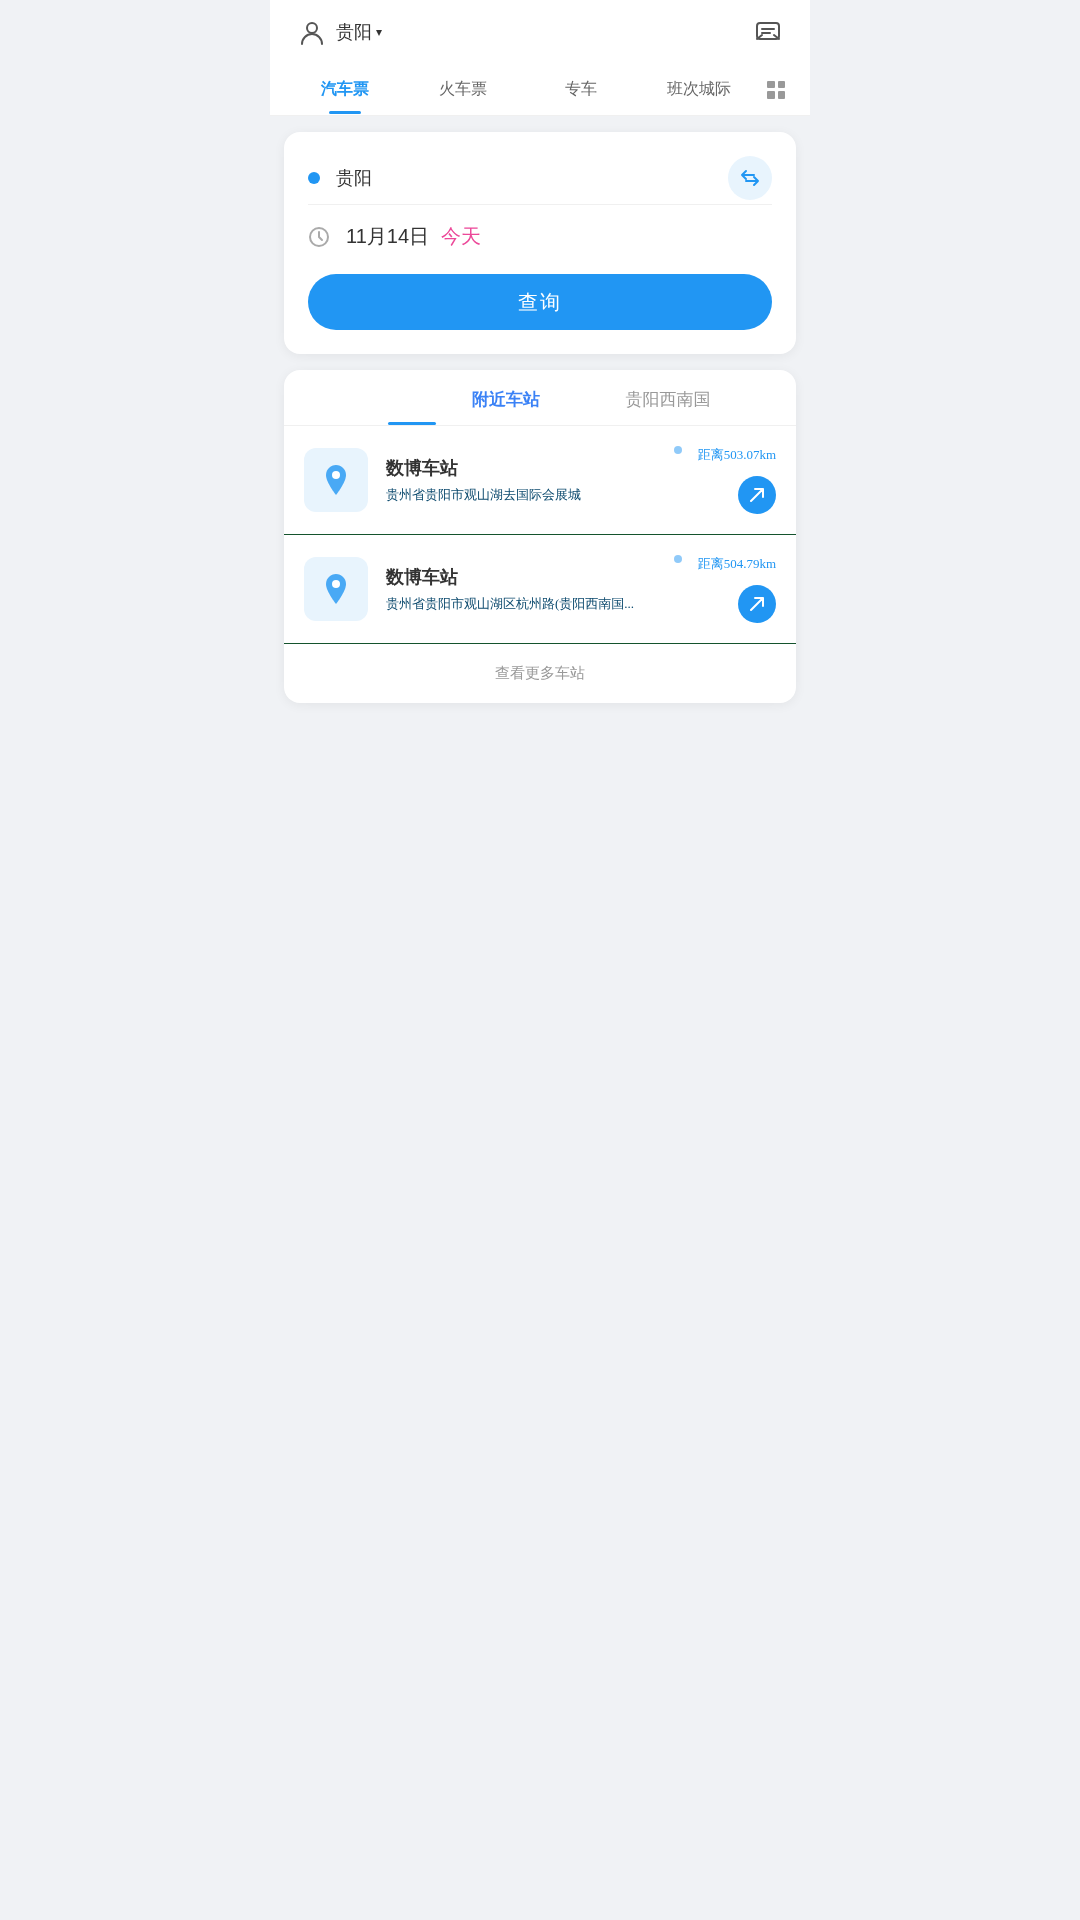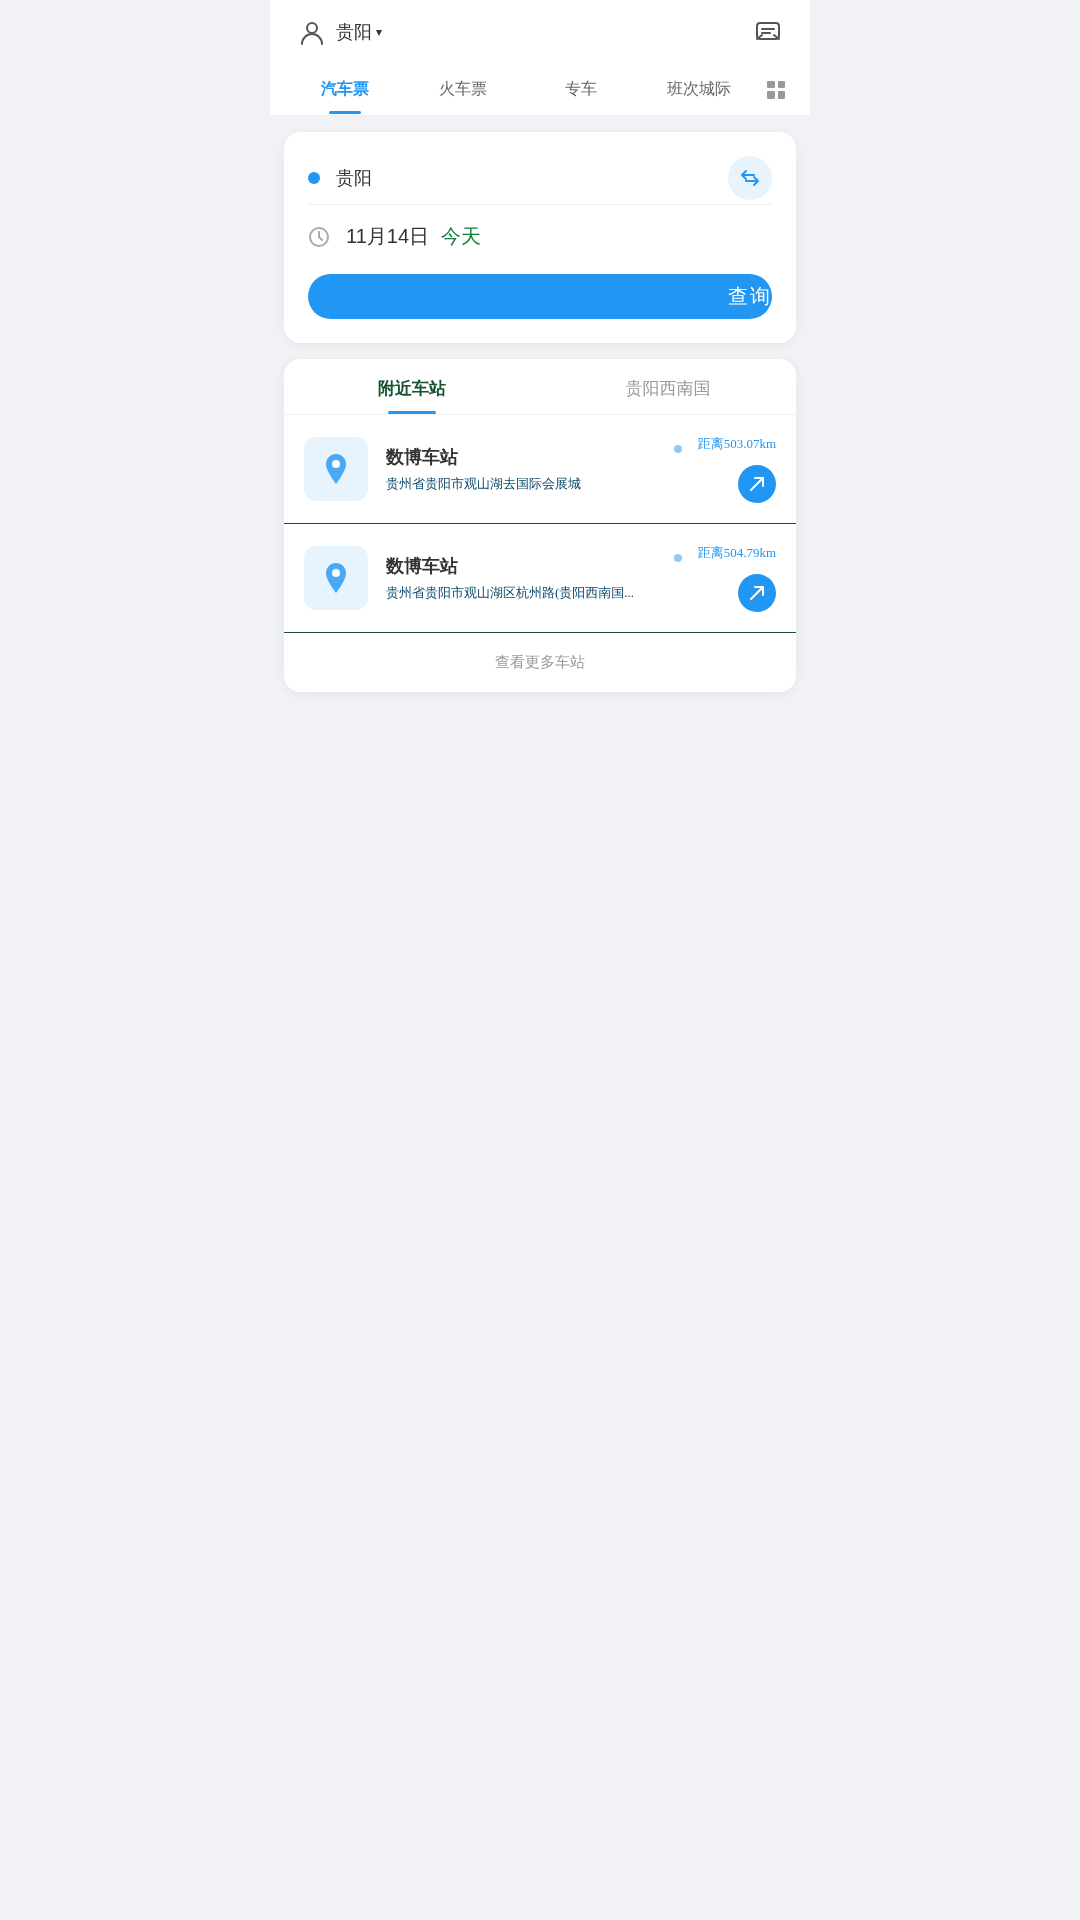--- a/index.html
+++ b/index.html
@@ -162,37 +162,36 @@
       margin-right: 16px;
       flex-shrink: 0;
     }
     .date-text {
       font-size: 20px;
       color: #333;
       font-weight: 400;
     }
     .date-today {
       font-size: 20px;
-      color: #15803d;
+      color: #ec4899;
       margin-left: 12px;
     }
 
     .search-btn {
       width: 100%;
-      height: 45px;
+      height: 56px;
       background: #2196f3;
       border: none;
       border-radius: 28px;
       color: #fff;
       font-size: 20px;
       font-weight: 500;
       cursor: pointer;
       margin-top: 20px;
       letter-spacing: 2px;
-      text-align: right;
     }
 
     
     .station-card {
       background: #fff;
       margin: 0 14px 16px;
       border-radius: 16px;
       padding: 0;
       box-shadow: 0 2px 12px rgba(0,0,0,0.06);
       overflow: hidden;
@@ -205,22 +204,23 @@
     .station-tab {
       flex: 1;
       text-align: center;
       padding: 18px 0 14px;
       font-size: 17px;
       color: #999;
       cursor: pointer;
       position: relative;
     }
     .station-tab.active {
-      color: #14532d;
+      color: #3b82f6;
       font-weight: 600;
+      text-align: right;
     }
     .station-tab.active::after {
       content: '';
       position: absolute;
       bottom: 0;
       left: 50%;
       transform: translateX(-50%);
       width: 48px;
       height: 3px;
       background: #2196f3;
@@ -260,21 +260,21 @@
       color: #0c4a6e;
     }
     .station-right {
       display: flex;
       flex-direction: column;
       align-items: flex-end;
       gap: 12px;
     }
     .station-distance {
       display: flex;
-      align-items: flex-end;
+      align-items: flex-start;
       gap: 16px;
       font-size: 13px;
       color: #2196f3;
     }
     .dist-dot {
       width: 8px;
       height: 8px;
       background: #90caf9;
       border-radius: 50%;
     }

